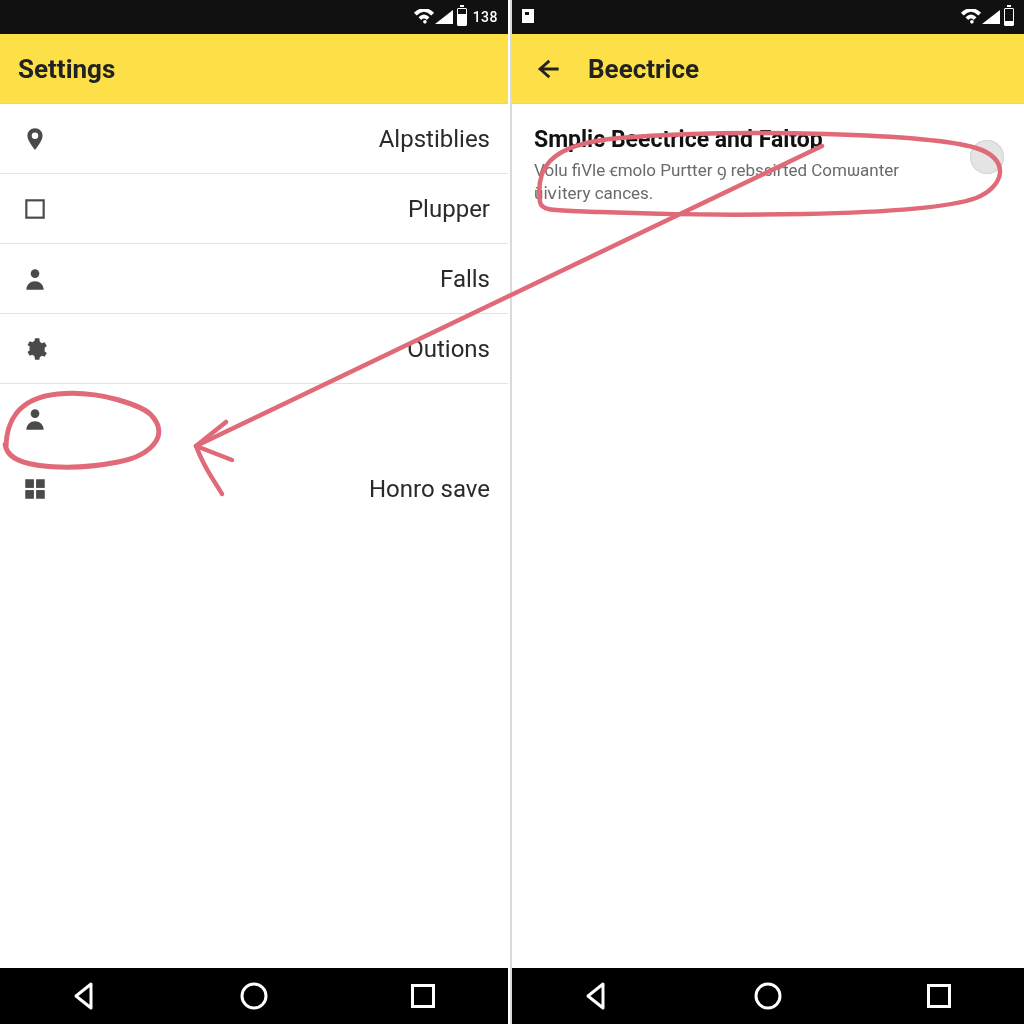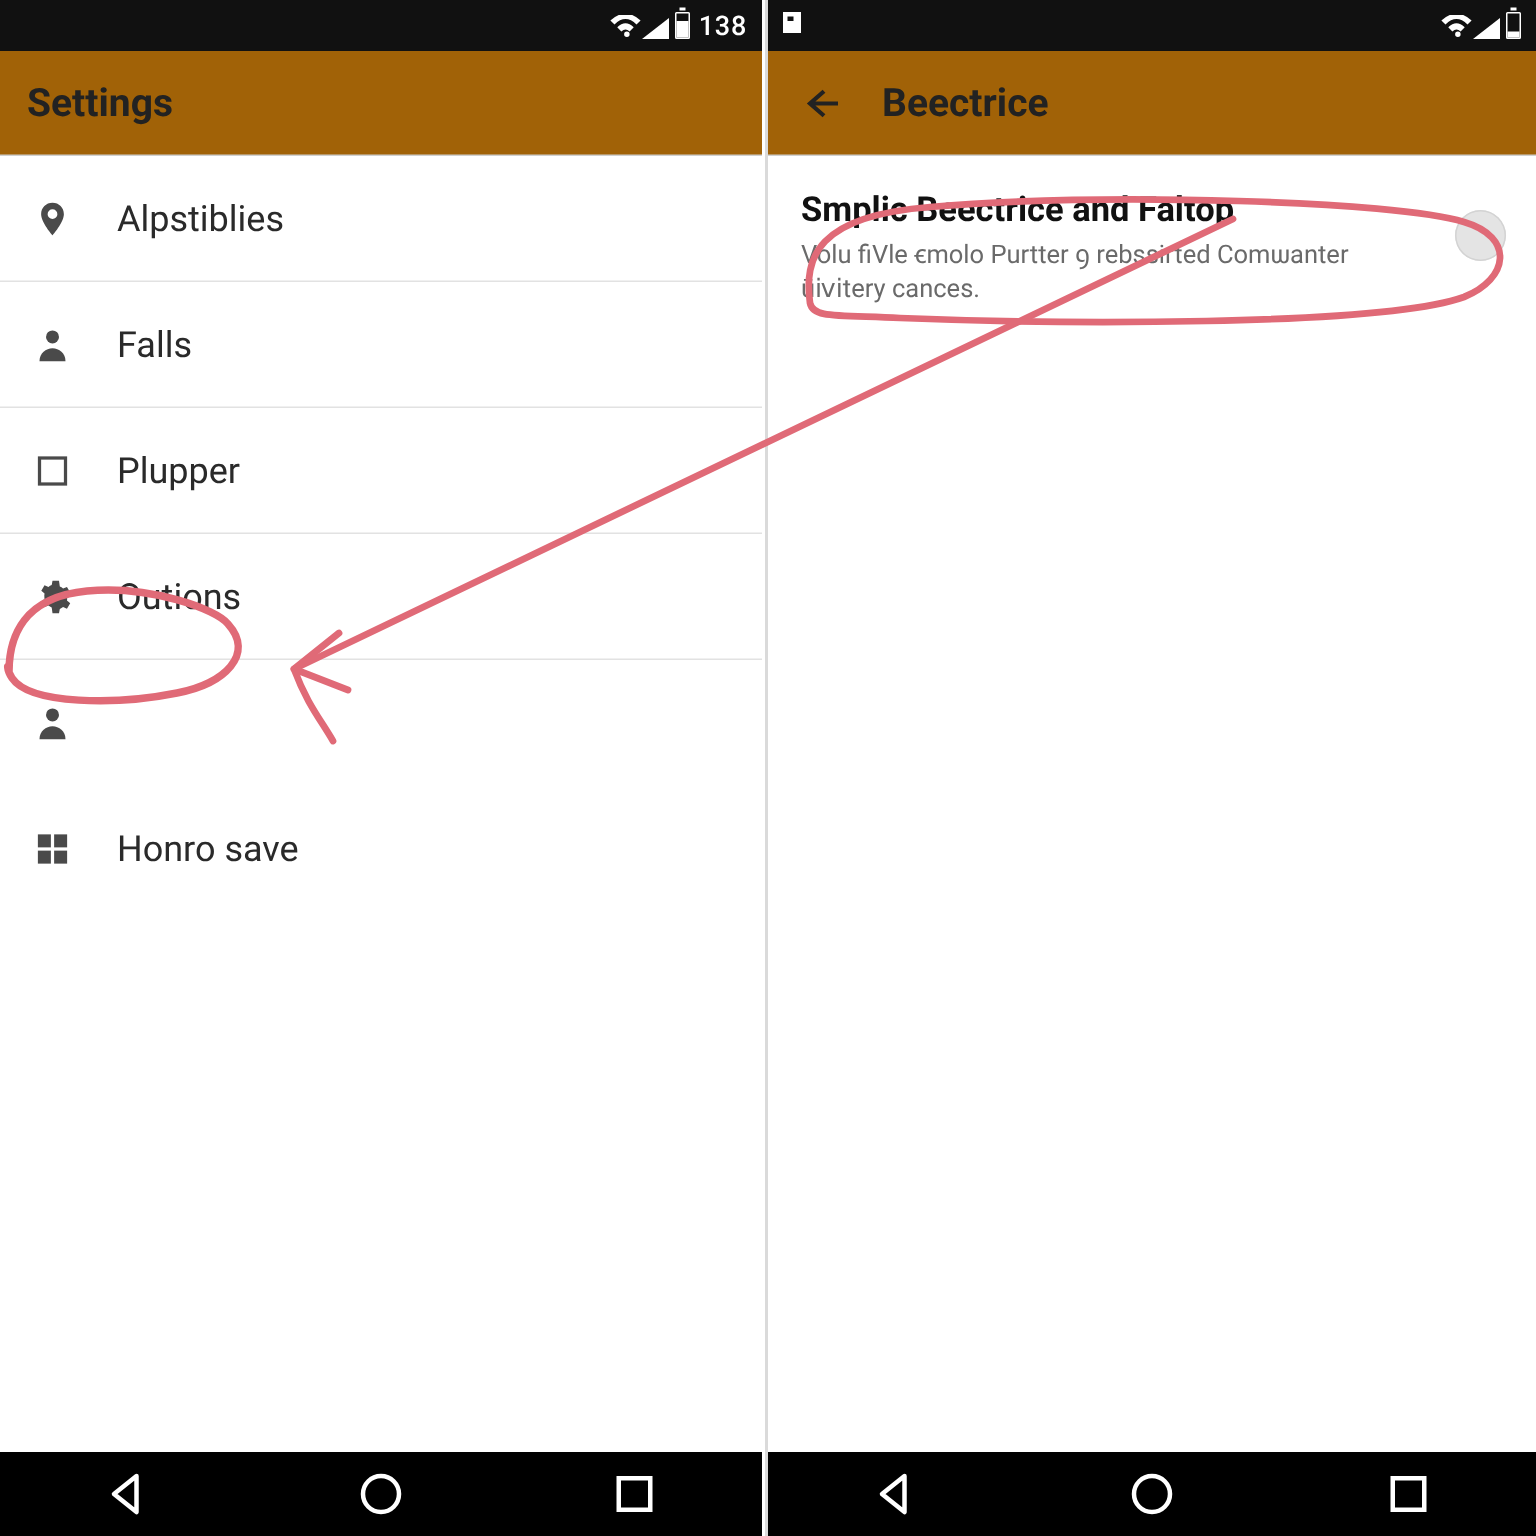--- a/index.html
+++ b/index.html
@@ -3,40 +3,40 @@
 <meta charset="utf-8">
 <style>
   * { box-sizing: border-box; margin: 0; padding: 0; }
   html, body { width: 1024px; height: 1024px; font-family: Roboto, "Helvetica Neue", Arial, sans-serif; background: #fff; }
   .stage { position: relative; width: 1024px; height: 1024px; display: flex; }
   .phone { position: relative; flex: 1 1 50%; height: 100%; background: #fff; display: flex; flex-direction: column; }
   .phone.left { border-right: 4px solid #fff; }
   .divider { position:absolute; left:510px; top:0; width:4px; height:100%; background:#dadada; }
 
   
-  .statusbar { height: 34px; background: #111; color: #fff; display:flex; align-items:center; justify-content:flex-end; padding: 0 10px 0 8px; font-size: 18px; }
+  .statusbar { height: 34px; background: #111; color: #fff; display:flex; align-items:center; justify-content:flex-end; padding: 0 10px 0 8px; font-size: 14px; }
   .statusbar .left-icons { margin-right:auto; display:flex; align-items:center; gap:6px; }
   .statusbar .sb-icon { display:inline-block; }
   .statusbar .wifi { position:relative; width:22px; height:16px; }
   .statusbar .signal { position:relative; width:18px; height:14px; }
   .statusbar .batt { position:relative; width:10px; height:18px; border:1.6px solid #fff; border-radius:1px; margin-left:4px; }
   .statusbar .batt::before { content:""; position:absolute; top:-4px; left:2px; width:4px; height:2px; background:#fff; }
   .statusbar .batt .fill { position:absolute; bottom:0; left:0; right:0; height:70%; background:#fff; }
   .statusbar .batt .fill.low { height:25%; }
   .statusbar .time { margin-left:6px; font-weight:500; letter-spacing:0.5px; }
 
   
-  .appbar { height: 70px; background: #a16207; display:flex; align-items:center; padding: 0 18px; border-bottom: 1px solid #d0d0d0; }
+  .appbar { height: 70px; background: #fde047; display:flex; align-items:center; padding: 0 18px; border-bottom: 1px solid #d0d0d0; }
   .appbar .title { font-size: 26px; font-weight: 700; color: #222; }
   .appbar .back { width:34px; height:34px; margin-right: 24px; display:flex; align-items:center; justify-content:center; }
   .appbar .back svg { width:28px; height:28px; stroke:#222; }
 
   
   .list { flex: 1 1 auto; overflow:hidden; background:#fff; }
-  .row { display:flex; align-items:center; height: 84px; padding: 0 18px 0 20px; border-bottom: 1px solid #e2e2e2; }
+  .row { display:flex; align-items:center; height: 70px; padding: 0 18px 0 20px; border-bottom: 1px solid #e2e2e2; justify-content: space-between; }
   .row:last-child { border-bottom: none; }
   .row .ic { width: 30px; height:30px; margin-right: 28px; color:#4a4a4a; display:flex; align-items:center; justify-content:center; }
   .row .ic svg { width:26px; height:26px; fill:#4a4a4a; }
   .row .lbl { font-size: 24px; color:#2a2a2a; }
 
   
   .setting-item { padding: 22px 20px 16px 22px; display:flex; align-items:flex-start; }
   .setting-item .texts { flex:1 1 auto; padding-right: 14px; }
   .setting-item .title2 { font-size: 23px; font-weight:700; color:#111; margin-bottom:6px; }
   .setting-item .sub { font-size: 17px; color:#6a6a6a; line-height:1.35; }
@@ -83,33 +83,33 @@
         <span class="ic">
             <svg viewBox="0 0 24 24">
               <path d="M12 2 C8 2 5 5 5 9 c0 5 7 13 7 13 s7-8 7-13 C19 5 16 2 12 2 z M12 12 a3 3 0 1 1 0-6 a3 3 0 0 1 0 6 z"></path>
             </svg>
           </span>
         <span class="lbl">Alpstiblies</span>
       </div>
       <div class="row">
         <span class="ic">
             <svg viewBox="0 0 24 24">
+              <rect x="4" y="4" width="16" height="16" fill="none" stroke="#4a4a4a" stroke-width="2"></rect>
+            </svg>
+          </span>
+        <span class="lbl">Plupper</span>
+      </div>
+      <div class="row">
+        <span class="ic">
+            <svg viewBox="0 0 24 24">
               <circle cx="12" cy="7" r="4"></circle>
               <path d="M4 22 c0-5 4-8 8-8 s8 3 8 8 z"></path>
             </svg>
           </span>
         <span class="lbl">Falls</span>
-      </div>
-      <div class="row">
-        <span class="ic">
-            <svg viewBox="0 0 24 24">
-              <rect x="4" y="4" width="16" height="16" fill="none" stroke="#4a4a4a" stroke-width="2"></rect>
-            </svg>
-          </span>
-        <span class="lbl">Plupper</span>
       </div>
       <div class="row">
         <span class="ic">
             <svg viewBox="0 0 24 24">
               <path d="M12 8a4 4 0 1 0 0 8 4 4 0 0 0 0-8zm9 4a7 7 0 0 0-.1-1.2l2-1.6-2-3.4-2.4 1a7 7 0 0 0-2-1.2L16 2h-4l-.5 2.6a7 7 0 0 0-2 1.2l-2.4-1-2 3.4 2 1.6A7 7 0 0 0 7 12c0 .4 0 .8.1 1.2l-2 1.6 2 3.4 2.4-1c.6.5 1.3.9 2 1.2L12 22h4l.5-2.6c.7-.3 1.4-.7 2-1.2l2.4 1 2-3.4-2-1.6c.1-.4.1-.8.1-1.2z"></path>
             </svg>
           </span>
         <span class="lbl">Outions</span>
       </div>
       <div class="row" style="border-bottom:none">

